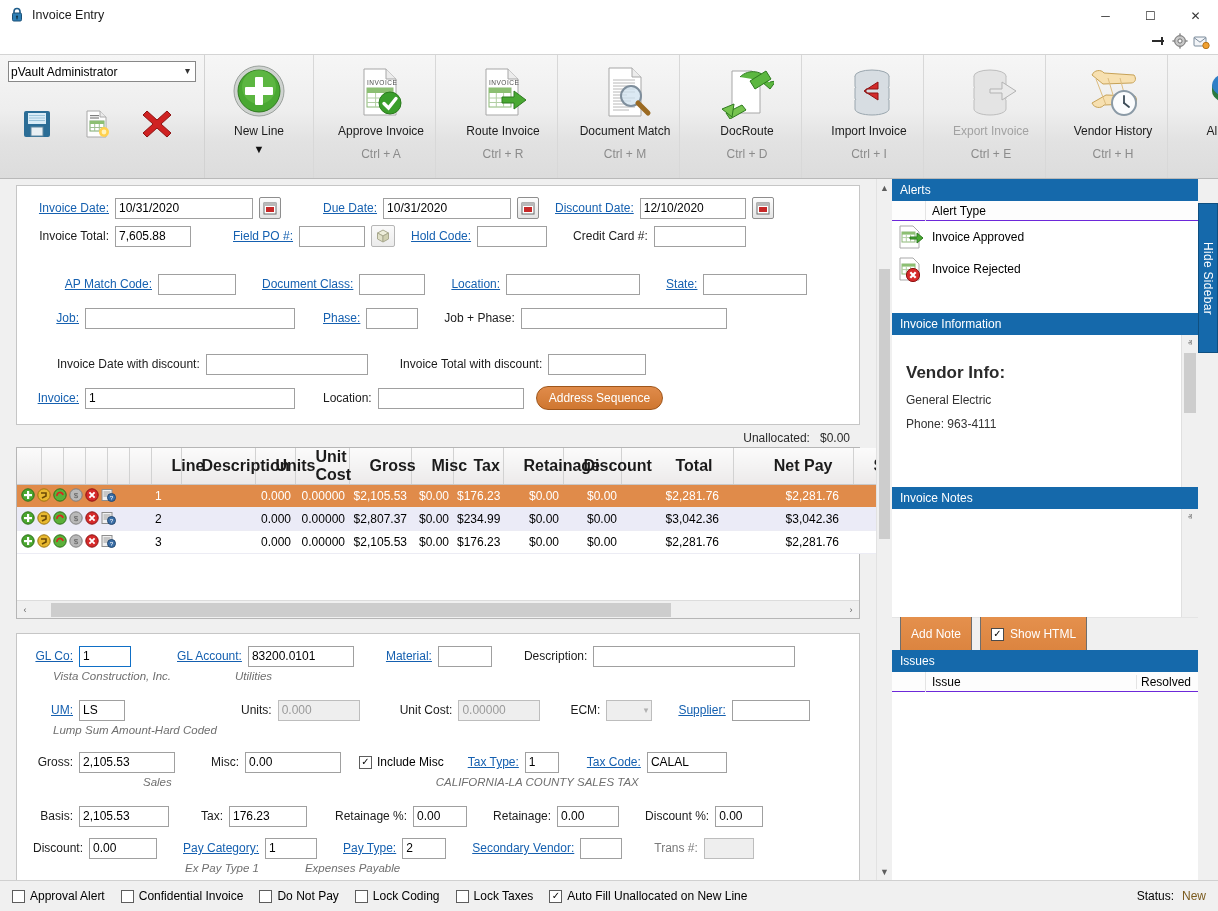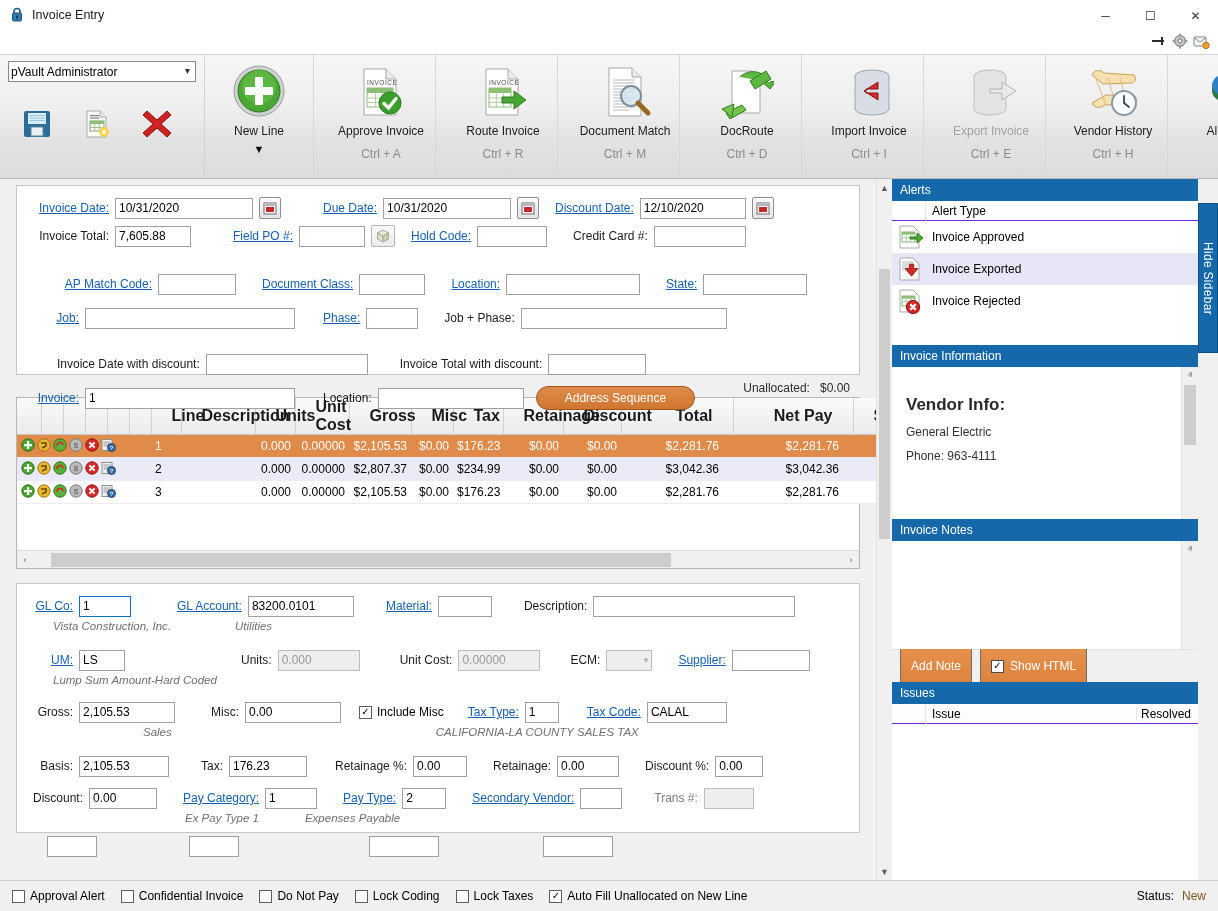--- a/index.html
+++ b/index.html
@@ -122,21 +122,21 @@
     width: 24px; height: 22px; border: 1px solid #b6b6b6; border-radius: 2px;
     background: linear-gradient(to bottom,#fafafa,#ebebeb);
     display: flex; align-items: center; justify-content: center;
   }
   .hint { font-size: 11.5px; color: #6f6f6f; font-style: italic; }
 
   .orangebtn {
     background: linear-gradient(to bottom,#e08b4a,#cf7731);
     border: 1px solid #9e561c; border-radius: 13px;
     color: #fff; font-size: 12px; font-family: "Liberation Sans", sans-serif;
-    padding: 4px 28px; cursor: pointer;
+    padding: 4px 12px; cursor: pointer;
   }
 
   .unalloc { text-align: right; font-size: 12px; color: #2b2b2b; padding: 6px 26px 2px 0; }
   .unalloc b { font-weight: normal; }
 
   
   .gridpanel { margin: 0 16px 0 16px; background: #fff; border: 1px solid #b6b6b6; }
   table.grid { width: 100%; border-collapse: collapse; table-layout: fixed; }
   table.grid th {
     background: linear-gradient(to bottom,#fbfbfb,#eceaea);
@@ -473,21 +473,21 @@
   </div>
 
   <div class="ribbon-scroll">▼</div>
 </div>
 
 <div class="body">
 
   <div class="leftpane">
     <div class="leftinner">
 
-      <div class="panel" style="height:190px;">
+      <div class="panel" style="height:240px;">
         <div class="frow" style="margin-top:8px;">
           <span class="lbl link" style="width:92px;text-align:right;">Invoice Date:</span>
           <input class="tb" style="width: 138px; margin-left: 6px;" value="10/31/2020">
           <span class="calbtn" style="margin-left:6px;">
             <svg width="14" height="14" viewBox="0 0 14 14">
                 <rect x="1" y="2" width="12" height="11" fill="#fff" stroke="#6a6a6a"></rect>
                 <rect x="1" y="2" width="12" height="3" fill="#b8b8b8"></rect>
                 <rect x="3" y="6" width="8" height="5" fill="#c62828"></rect>
               </svg>
           </span>
@@ -887,32 +887,20 @@
                   <rect x="5" y="8" width="13" height="10" fill="#fff" stroke="#8bb877"></rect>
                   <rect x="5" y="8" width="13" height="2.6" fill="#8cbf72"></rect>
                   <g stroke="#b2cfa4">
                     <path d="M9.3 10.6v7.4M13.6 10.6v7.4M5 13.6h13"></path>
                   </g>
                   <path d="M13 13h7v-4l6 5-6 5v-4h-7z" fill="#49a832" stroke="#2d7a1e"></path>
                 </svg>
               </span>
               <span class="atxt">Invoice Approved</span>
             </div>
-            <div class="alertrow sel">
-              <span style="width:28px;display:flex;justify-content:center;">
-                <svg width="26" height="26" viewBox="0 0 26 26">
-                  <path d="M3 2h13l6 6v16H3z" fill="#fbfbfb" stroke="#a9a9a9"></path>
-                  <g stroke="#bdbdbd">
-                    <path d="M5 6h11M5 8h11M5 10h11M5 12h11M5 14h8"></path>
-                  </g>
-                  <path d="M12 10h5V5l5 0v5h5l-7.5 9z" fill="#d52a2a" stroke="#8e1212" transform="translate(-2,4) scale(0.85)"></path>
-                </svg>
-              </span>
-              <span class="atxt">Invoice Exported</span>
-            </div>
             <div class="alertrow">
               <span style="width:28px;display:flex;justify-content:center;">
                 <svg width="26" height="26" viewBox="0 0 26 26">
                   <path d="M3 2h13l6 6v16H3z" fill="#fff" stroke="#a9a9a9"></path>
                   <rect x="5" y="8" width="13" height="10" fill="#fff" stroke="#8bb877"></rect>
                   <rect x="5" y="8" width="13" height="2.6" fill="#8cbf72"></rect>
                   <g stroke="#b2cfa4">
                     <path d="M9.3 10.6v7.4M13.6 10.6v7.4M5 13.6h13"></path>
                   </g>
                   <circle cx="16" cy="19" r="6.6" fill="#d52a2a" stroke="#8e1212"></circle>

